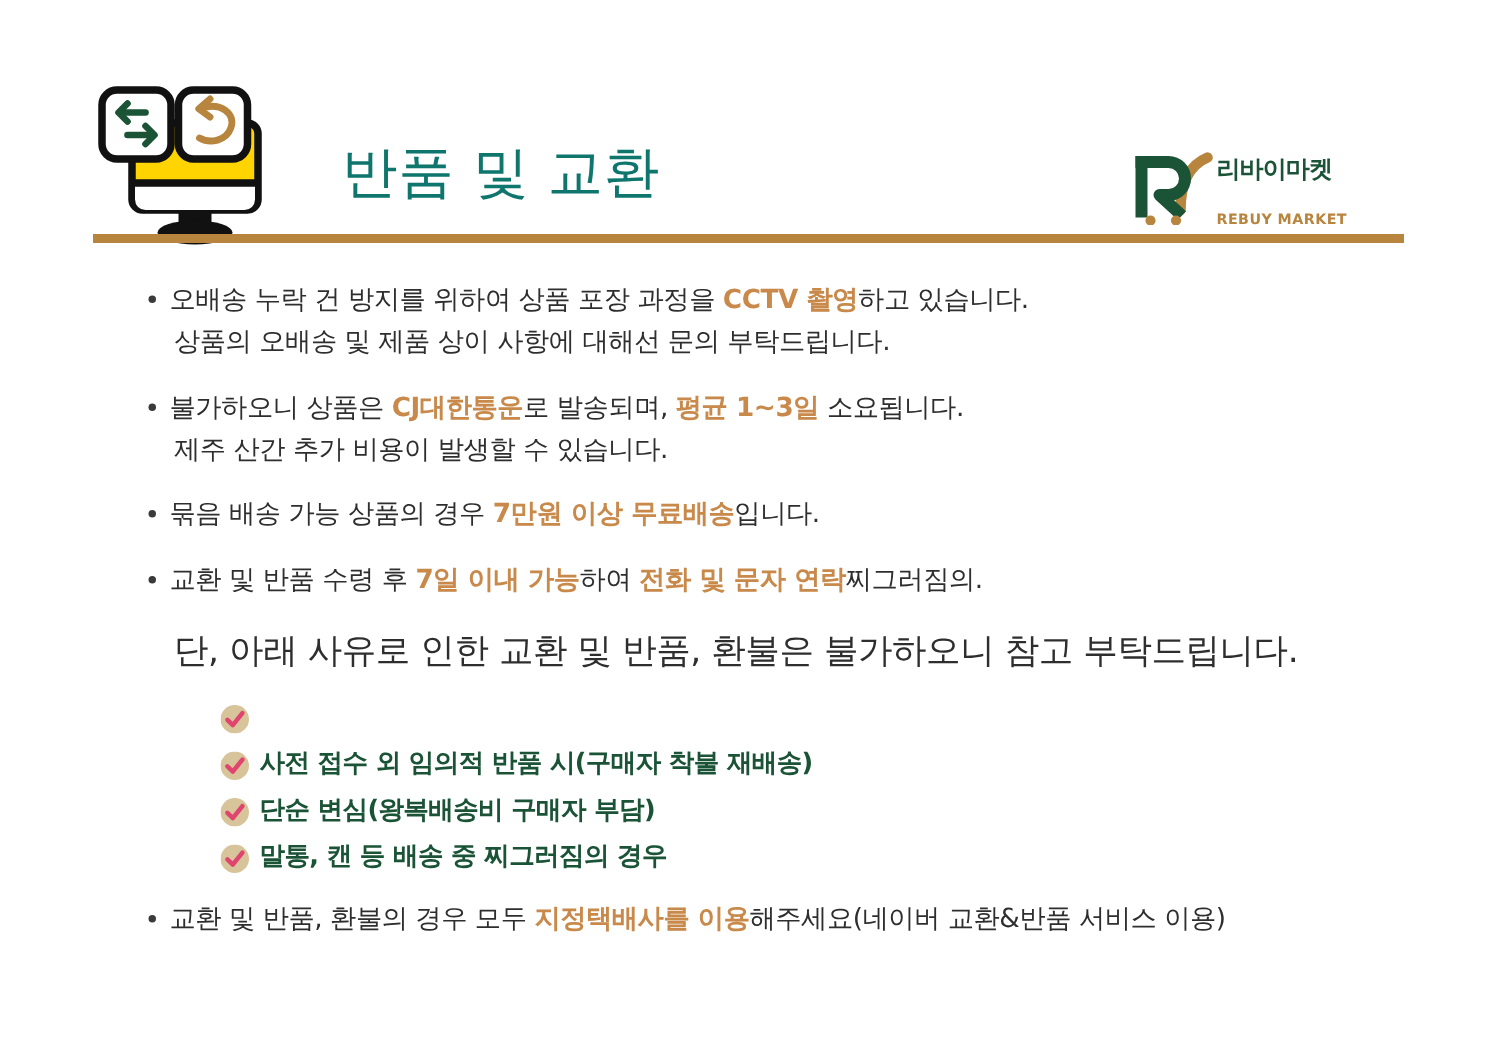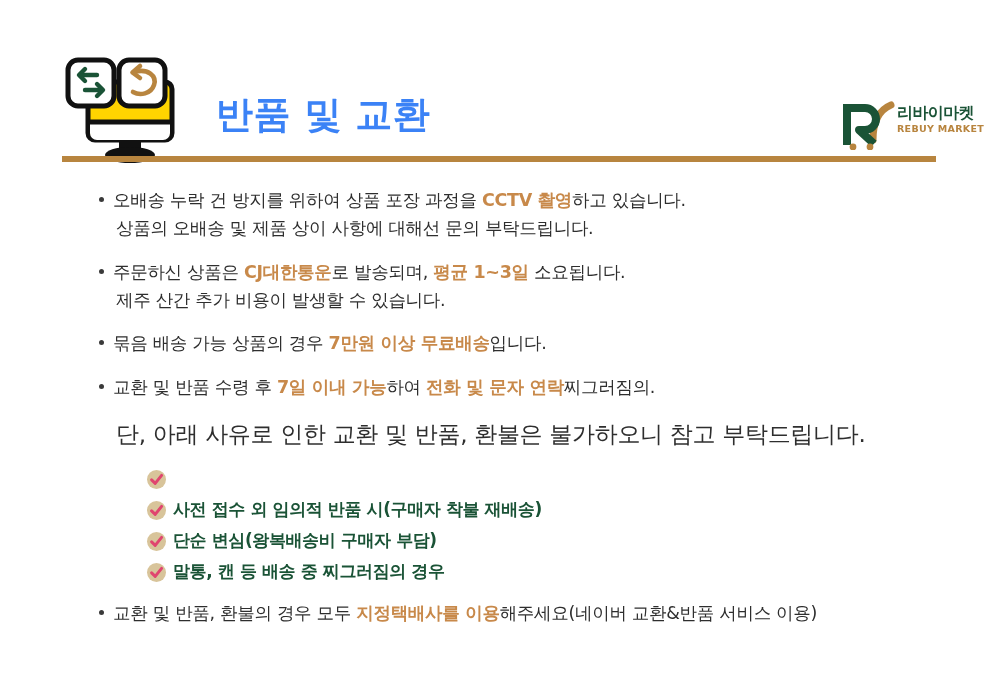--- a/index.html
+++ b/index.html
@@ -27,33 +27,33 @@
   #header-icon {
     position: absolute;
     left: 62px;
     top: 56px;
     width: 132px;
     height: 108px;
   }
 
   #page-title {
     position: absolute;
-    left: 216px;
+    left: 228px;
     top: 92px;
     font-size: 37px;
-    font-weight: bold;
-    color: #3b82f6;
+    font-weight: normal;
+    color: #0f766e;
     letter-spacing: 0.5px;
     white-space: nowrap;
     line-height: 1.25;
   }
 
   #brand-logo {
     position: absolute;
-    left: 839px;
+    left: 753px;
     top: 96px;
     width: 150px;
     height: 58px;
   }
   #brand-mark {
     position: absolute;
     left: 0;
     top: 2px;
     width: 62px;
     height: 52px;
@@ -72,21 +72,21 @@
     letter-spacing: -0.6px;
     line-height: 1.15;
     white-space: nowrap;
   }
   #brand-name-en {
     font-size: 9.5px;
     font-weight: bold;
     color: #b8853f;
     letter-spacing: 0.3px;
     line-height: 1.3;
-    margin-top: 1px;
+    margin-top: 19px;
     white-space: nowrap;
   }
 
   #header-divider {
     position: absolute;
     left: 62px;
     top: 156px;
     width: 874px;
     height: 6px;
     background: #b8853f;
@@ -233,21 +233,21 @@
 
 <div id="content">
   <div id="bullet-list">
       <div class="bullet-block">
         <span class="bullet-dot"></span>
         <div class="line"><span>오배송 누락 건 방지를 위하여 상품 포장 과정을 </span><span class="hl">CCTV 촬영</span><span>하고 있습니다.</span></div>
         <div class="line indent"><span>상품의 오배송 및 제품 상이 사항에 대해선 문의 부탁드립니다.</span></div>
       </div>
       <div class="bullet-block">
         <span class="bullet-dot"></span>
-        <div class="line"><span>주문하신 상품은 </span><span class="hl">CJ대한통운</span><span>로 발송되며, </span><span class="hl">평균 1~3일</span><span> 소요됩니다.</span></div>
+        <div class="line"><span>불가하오니 상품은 </span><span class="hl">CJ대한통운</span><span>로 발송되며, </span><span class="hl">평균 1~3일</span><span> 소요됩니다.</span></div>
         <div class="line indent"><span>제주 산간 추가 비용이 발생할 수 있습니다.</span></div>
       </div>
       <div class="bullet-block">
         <span class="bullet-dot"></span>
         <div class="line"><span>묶음 배송 가능 상품의 경우 </span><span class="hl">7만원 이상 무료배송</span><span>입니다.</span></div>
       </div>
       <div class="bullet-block">
         <span class="bullet-dot"></span>
         <div class="line"><span>교환 및 반품 수령 후 </span><span class="hl">7일 이내 가능</span><span>하여 </span><span class="hl">전화 및 문자 연락</span><span>찌그러짐의.</span></div>
       </div>

